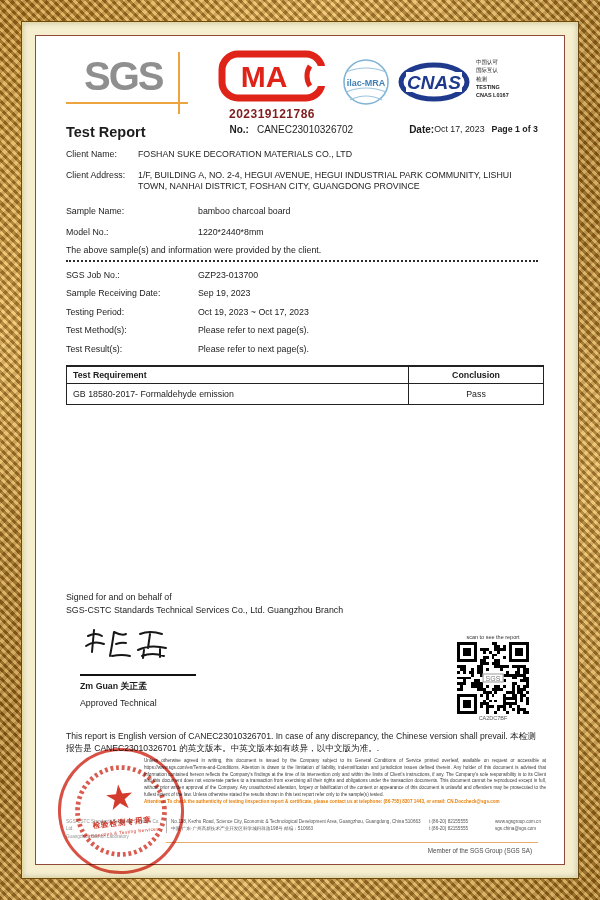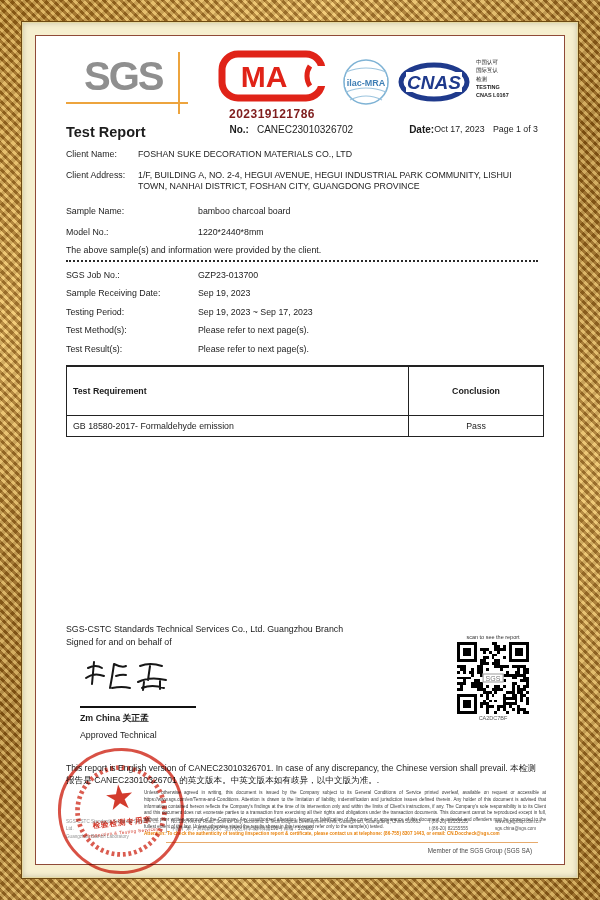--- a/index.html
+++ b/index.html
@@ -28,33 +28,33 @@
   .cnas-cap{margin-left:6px;margin-top:8px;font-size:5.5px;line-height:1.5;color:#222;}
   .cnas-cap .b{font-weight:bold;}
   
   .hdr{display:flex;align-items:flex-start;margin-top:2px;}
   .hdr .title{font-size:14.5px;font-weight:bold;}
   .hdr .lbl{font-weight:bold;font-size:10px;padding-left:12px;}
   .hdr .no-l{margin-left:72px;}
   .hdr .no-v{margin-left:8px;font-size:10px;}
   .hdr .dt-l{margin-left:44px;}
   .hdr .dt-v{margin-left:0;font-size:8.8px;}
-  .hdr .pg{margin-left:auto;font-size:8.8px;}
+  .hdr .pg{margin-left:auto;font-size:8.8px;font-weight:bold;}
   
   .row{display:flex;font-size:8.8px;line-height:1.25;margin-top:10px;}
   .row .l{flex:0 0 72px;}
   .row .v{flex:1;max-width:430px;}
   .row2 .l{flex:0 0 132px;}
   .note{font-size:8.8px;margin-top:7px;}
   .stars{border-top:2px dotted #2a2a2a;margin:5px 0 0 0;height:0;}
   .jobs{margin-top:8px;}
   .jobs .row{margin-top:7.5px;}
   
   table.res{border-collapse:collapse;width:478px;margin:10px 0 0 0;font-size:8.8px;}
-  table.res th,table.res td{border:1px solid #222;padding:19px 6px;}
+  table.res th,table.res td{border:1px solid #222;padding:3px 6px;}
   table.res th{text-align:left;font-weight:bold;border-top:2px solid #222;}
   table.res th.c,table.res td.c{text-align:center;width:122px;}
   table.res td{padding:5px 6px;margin-left:28px;}
   
   .spacer{height:186px;}
   .signed{font-size:8.8px;line-height:1.45;}
   .sig-wrap{margin:10px 0 0 14px;width:120px;}
   .sig-rule{width:116px;height:2px;background:#111;margin-top:2px;}
   .sig-name{font-size:8.8px;font-weight:bold;margin-top:5px;}
   .sig-title{font-size:8.8px;margin-top:5px;}
@@ -172,21 +172,21 @@
     <div class="row row2">
       <span class="l">SGS Job No.:</span>
       <span class="v">GZP23-013700</span>
     </div>
     <div class="row row2">
       <span class="l">Sample Receiving Date:</span>
       <span class="v">Sep 19, 2023</span>
     </div>
     <div class="row row2">
       <span class="l">Testing Period:</span>
-      <span class="v">Sep 19, 2023 ~ Sep 17, 2023</span>
+      <span class="v">Oct 19, 2023 ~ Oct 17, 2023</span>
     </div>
     <div class="row row2">
       <span class="l">Test Method(s):</span>
       <span class="v">Please refer to next page(s).</span>
     </div>
     <div class="row row2">
       <span class="l">Test Result(s):</span>
       <span class="v">Please refer to next page(s).</span>
     </div>
   </div>
@@ -200,33 +200,33 @@
     <tr>
       <td>GB 18580-2017- Formaldehyde emission</td>
       <td class="c">Pass</td>
     </tr>
   </tbody>
     </table>
 
   <div class="spacer"></div>
 
   <div class="signed">
+    <div>Signed for and on behalf of</div>
     <div>SGS-CSTC Standards Technical Services Co., Ltd. Guangzhou Branch</div>
-    <div>Signed for and on behalf of</div>
   </div>
   <div class="sig-wrap">
     <svg width="100" height="42" viewBox="0 0 100 42">
       <g fill="none" stroke="#161616" stroke-width="2" stroke-linecap="round">
         <path d="M8 10 Q16 6 22 10 M14 4 L12 26 M6 20 Q14 14 24 18"></path>
         <path d="M34 6 Q32 20 30 30 M34 6 Q42 10 46 8 M36 18 Q42 16 46 17 M32 30 Q42 28 50 30"></path>
         <path d="M60 8 Q70 4 82 8 M70 8 L68 22 M58 24 Q70 18 86 22 M62 30 Q72 26 84 30 M64 24 L63 32 M80 23 L80 31"></path>
       </g>
     </svg>
     <div class="sig-rule"></div>
-    <div class="sig-name">Zm China 关正孟</div>
+    <div class="sig-name">Zm Guan 关正孟</div>
     <div class="sig-title">Approved Technical</div>
   </div>
 
   <div class="qr-block">
     <div class="qr-cap">scan to see the report</div>
     <div class="qr-box">
       <div id="qr-svg">
           <svg viewBox="0 0 25 25" shape-rendering="crispEdges" fill="#000" xmlns="http://www.w3.org/2000/svg">
             <rect x="12" y="0" width="1" height="1"></rect>
             <rect x="13" y="0" width="1" height="1"></rect>

